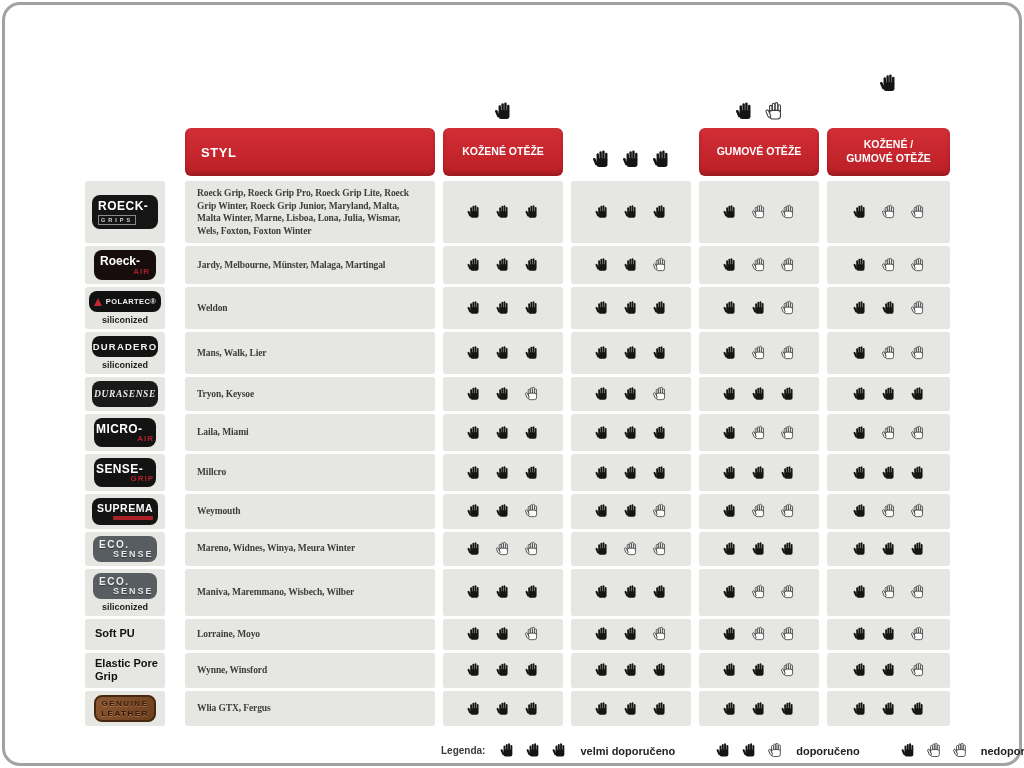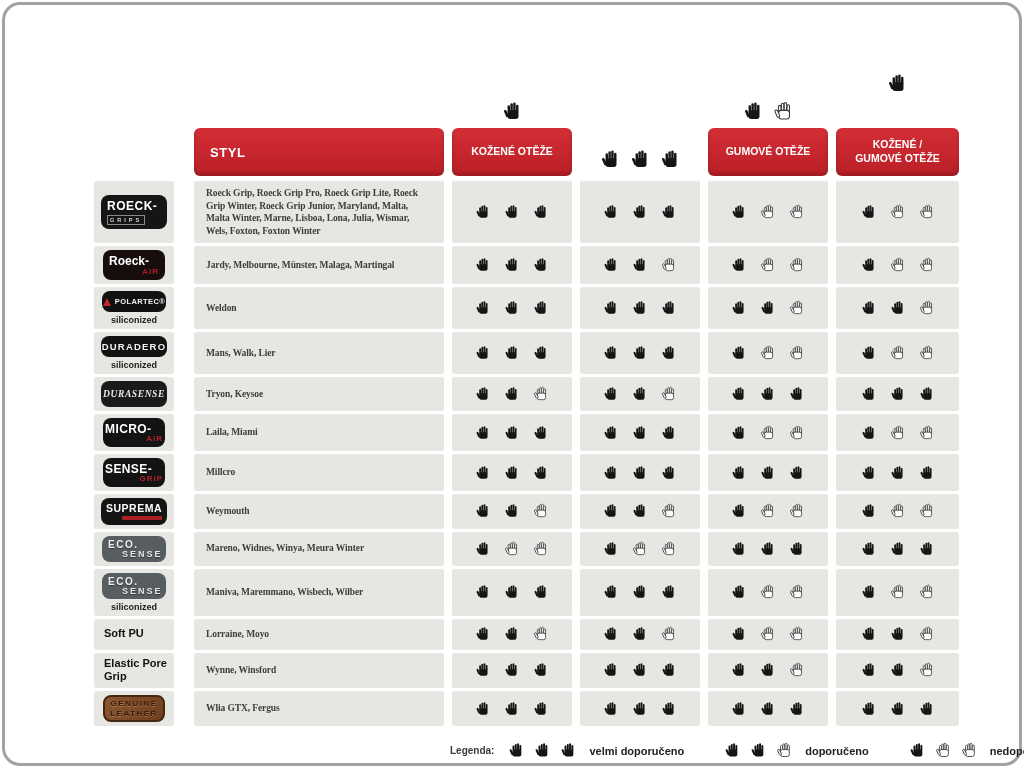--- a/index.html
+++ b/index.html
@@ -3,21 +3,21 @@
 <meta charset="utf-8">
 <style>
   * { box-sizing: border-box; }
   html,body { margin:0; padding:0; }
   body {
     width:1024px; height:768px; background:#ffffff; position:relative; overflow:hidden;
     font-family:"Liberation Sans", sans-serif;
   }
   .frame { position:absolute; inset:2px; border:3px solid #a2a2a2; border-radius:18px; pointer-events:none; }
 
-  .content { position:absolute; left:94px; top:70px; width:875px; }
+  .content { position:absolute; left:85px; top:70px; width:875px; }
 
   
   .header-row { display:flex; align-items:flex-end; margin-bottom:5px; }
   .logo-spacer { width:100px; flex:0 0 100px; }
   .styl-head {
     flex:0 0 250px; width:250px; margin-right:8px; height:48px; border-radius:6px;
     background:linear-gradient(#d32e36,#bb1f27);
     color:#fff; font-weight:bold; font-size:13px; letter-spacing:.6px;
     display:flex; align-items:center; padding-left:16px;
     box-shadow: inset 0 -3px 4px rgba(0,0,0,.18);
@@ -60,21 +60,21 @@
   .badge .l1 { white-space:nowrap; }
 
   .v-roeck-grips { background:#151515; width:66px; padding:4px 6px; }
   .v-roeck-grips .l1 { color:#fff; font-weight:bold; font-size:12px; letter-spacing:.5px; }
   .v-roeck-grips .l2 { color:#d8d8d8; font-size:5.5px; font-weight:bold; letter-spacing:3px; border:1px solid #8a8a8a; padding:1px 2px; margin-top:2px; align-self:flex-start; }
 
   .v-roeck-air { background:#170d0d; width:62px; padding:4px 6px; }
   .v-roeck-air .l1 { color:#fff; font-weight:bold; font-size:12px; }
   .v-roeck-air .l2 { color:#a82028; font-weight:bold; font-size:8px; align-self:flex-end; margin-top:-1px; letter-spacing:1px; }
 
-  .v-polartec { background:#111; width:64px; flex-direction:row; align-items:center; gap:4px; padding:6px 5px; }
+  .v-polartec { background:#111; width:72px; flex-direction:row; align-items:center; gap:4px; padding:6px 5px; }
   .v-polartec .tri { width:0; height:0; border-left:4.5px solid transparent; border-right:4.5px solid transparent; border-bottom:8px solid #c1272d; }
   .v-polartec .l1 { color:#f2f2f2; font-weight:bold; font-size:7.5px; letter-spacing:.4px; }
 
   .v-duradero { background:#131313; width:66px; align-items:center; padding:5px 4px; }
   .v-duradero .l1 { color:#f2f2f2; font-weight:bold; font-size:9.5px; letter-spacing:1.2px; }
 
   .v-durasense { background:#1a1a1a; width:66px; align-items:center; padding:8px; }
   .v-durasense .l1 { color:#e9e9e9; font-weight:bold; font-style:italic; font-size:9.5px; letter-spacing:.6px; font-family:"Liberation Serif", serif; }
 
   .v-micro-air, .v-sense-grip { background:#131313; width:62px; padding:4px 2px; }

